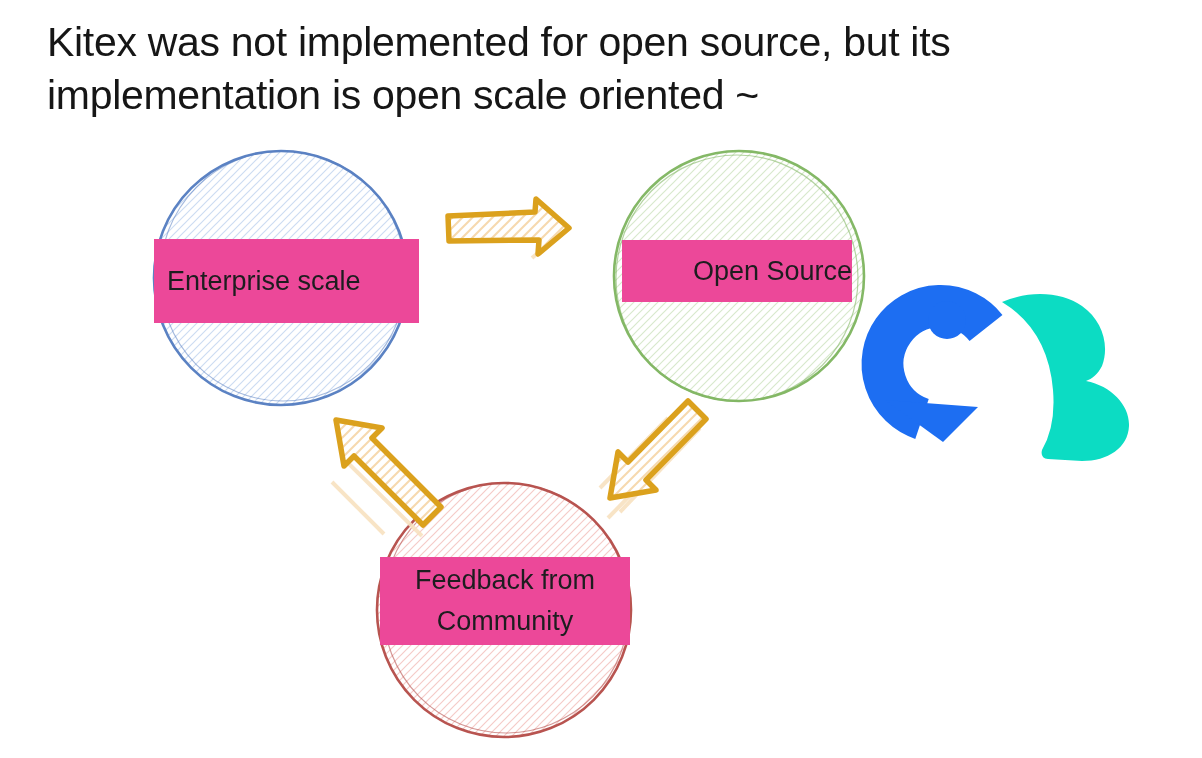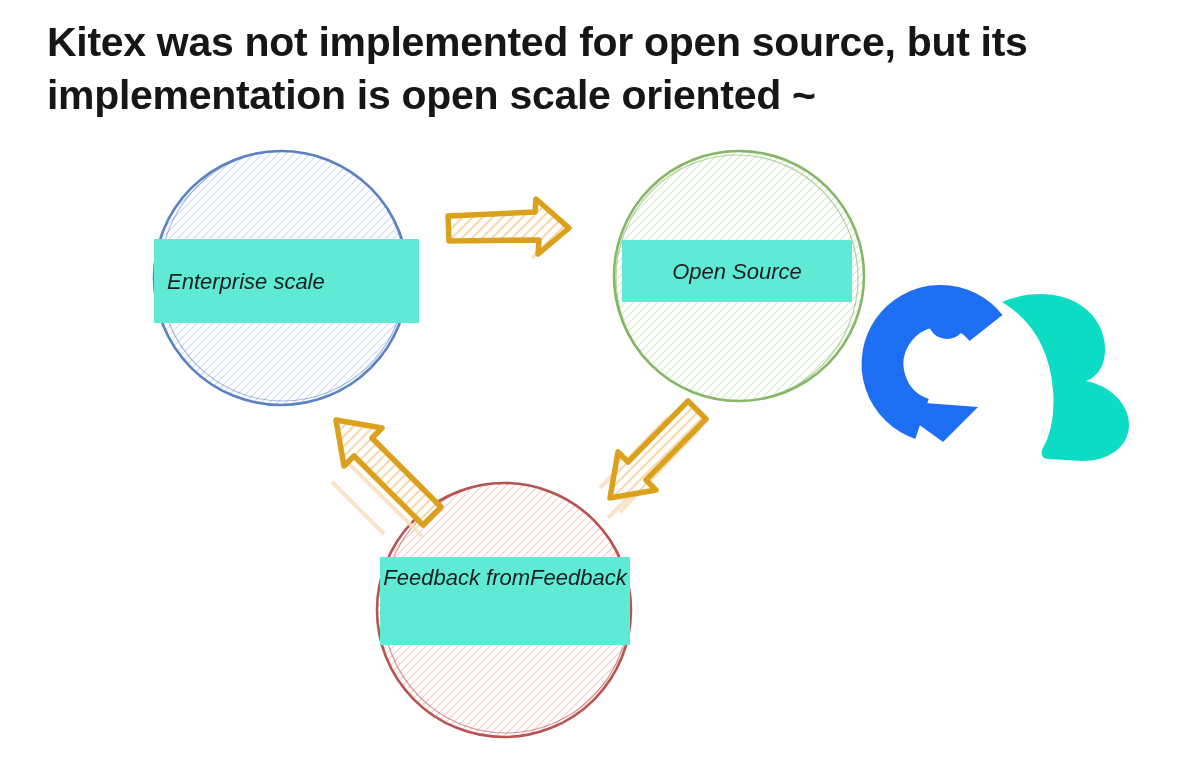--- a/index.html
+++ b/index.html
@@ -2,38 +2,38 @@
 <html><head>
 <meta charset="utf-8">
 <style>
   html,body{margin:0;padding:0;background:#ffffff;}
   .slide{
     position:relative;width:1202px;height:758px;background:#ffffff;overflow:hidden;
     font-family:"Liberation Sans", sans-serif;
   }
   .title{
     position:absolute;left:47px;top:16px;width:1110px;
-    font-size:41px;line-height:53px;font-weight:700;color:#161616;letter-spacing:-0.3px;
+    font-size:41px;line-height:53px;font-weight:400;color:#161616;letter-spacing:-0.3px;
   }
   .canvas{position:absolute;left:0;top:0;}
   .node-label{
-    position:absolute;background:#5eead4;color:#1d1d1f;
-    font-size:22px;line-height:41px;z-index:2;font-style:italic;
+    position:absolute;background:#ec4899;color:#1d1d1f;
+    font-size:27px;line-height:41px;z-index:2;
   }
   .label-enterprise{
     left:154px;top:239px;width:252px;height:84px;padding-left:13px;
     display:flex;flex-direction:column;justify-content:center;text-align:left;
   }
   .label-open{
     left:622px;top:240px;width:230px;height:62px;
-    display:flex;align-items:center;justify-content:center;
+    display:flex;align-items:center;justify-content:flex-end;
   }
   .label-feedback{
     left:380px;top:557px;width:250px;height:88px;
-    display:flex;flex-direction:row;justify-content:center;text-align:center;
+    display:flex;flex-direction:column;justify-content:center;text-align:center;
   }
 </style>
 </head>
 <body>
 
 <div class="slide">
 
   <div class="title">
     <div>Kitex was not implemented for open source, but its</div>
     <div>implementation is open scale oriented ~</div>
@@ -114,16 +114,16 @@
   <div class="node-label label-enterprise">
     <div>Enterprise scale</div>
   </div>
 
   <div class="node-label label-open">
     <div>Open Source</div>
   </div>
 
   <div class="node-label label-feedback">
     <div>Feedback from</div>
-    <div>Feedback</div>
+    <div>Community</div>
   </div>
 
 </div>
 
 </body></html>

